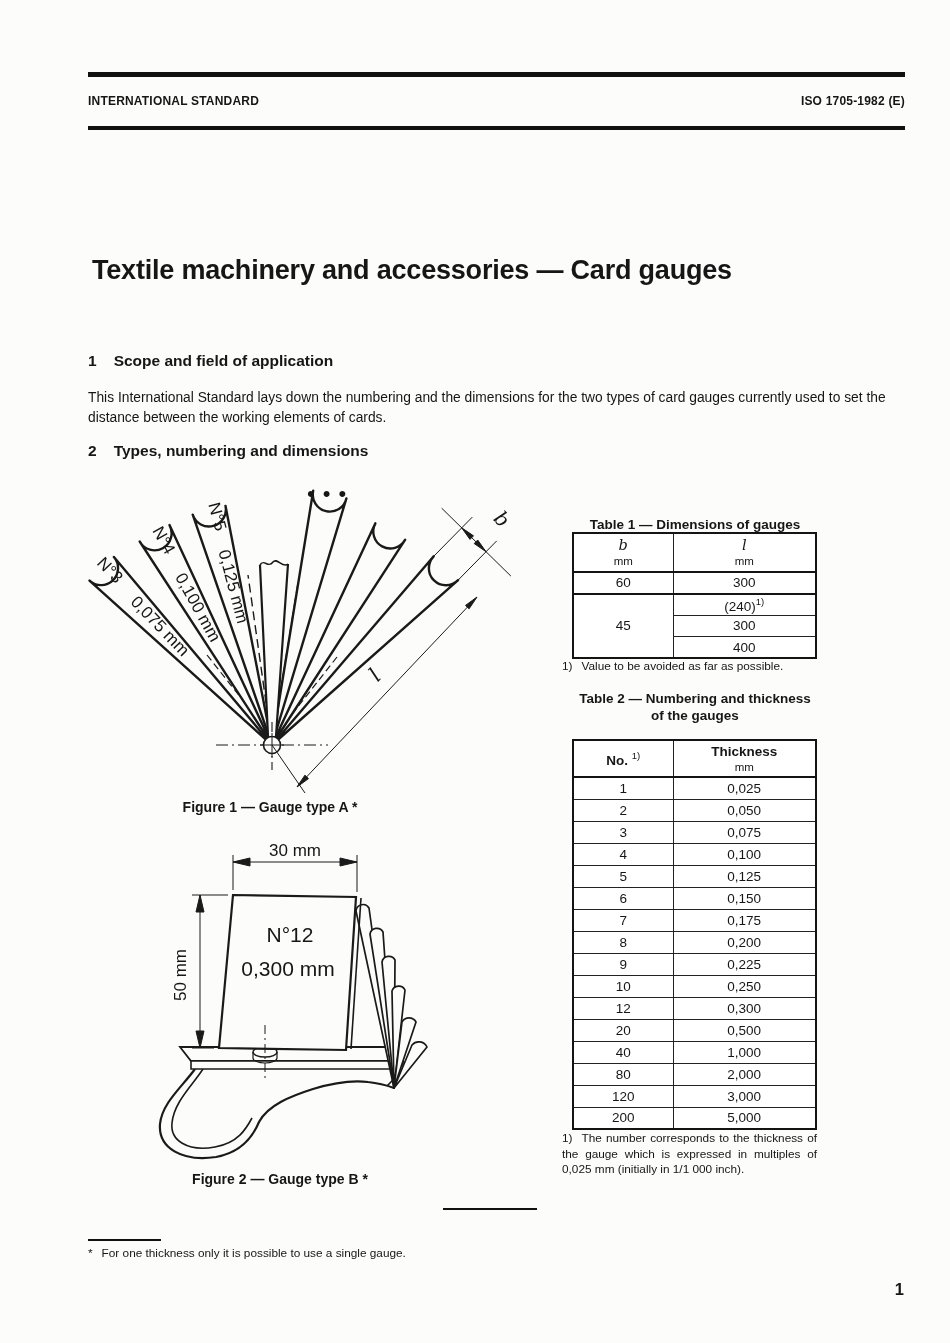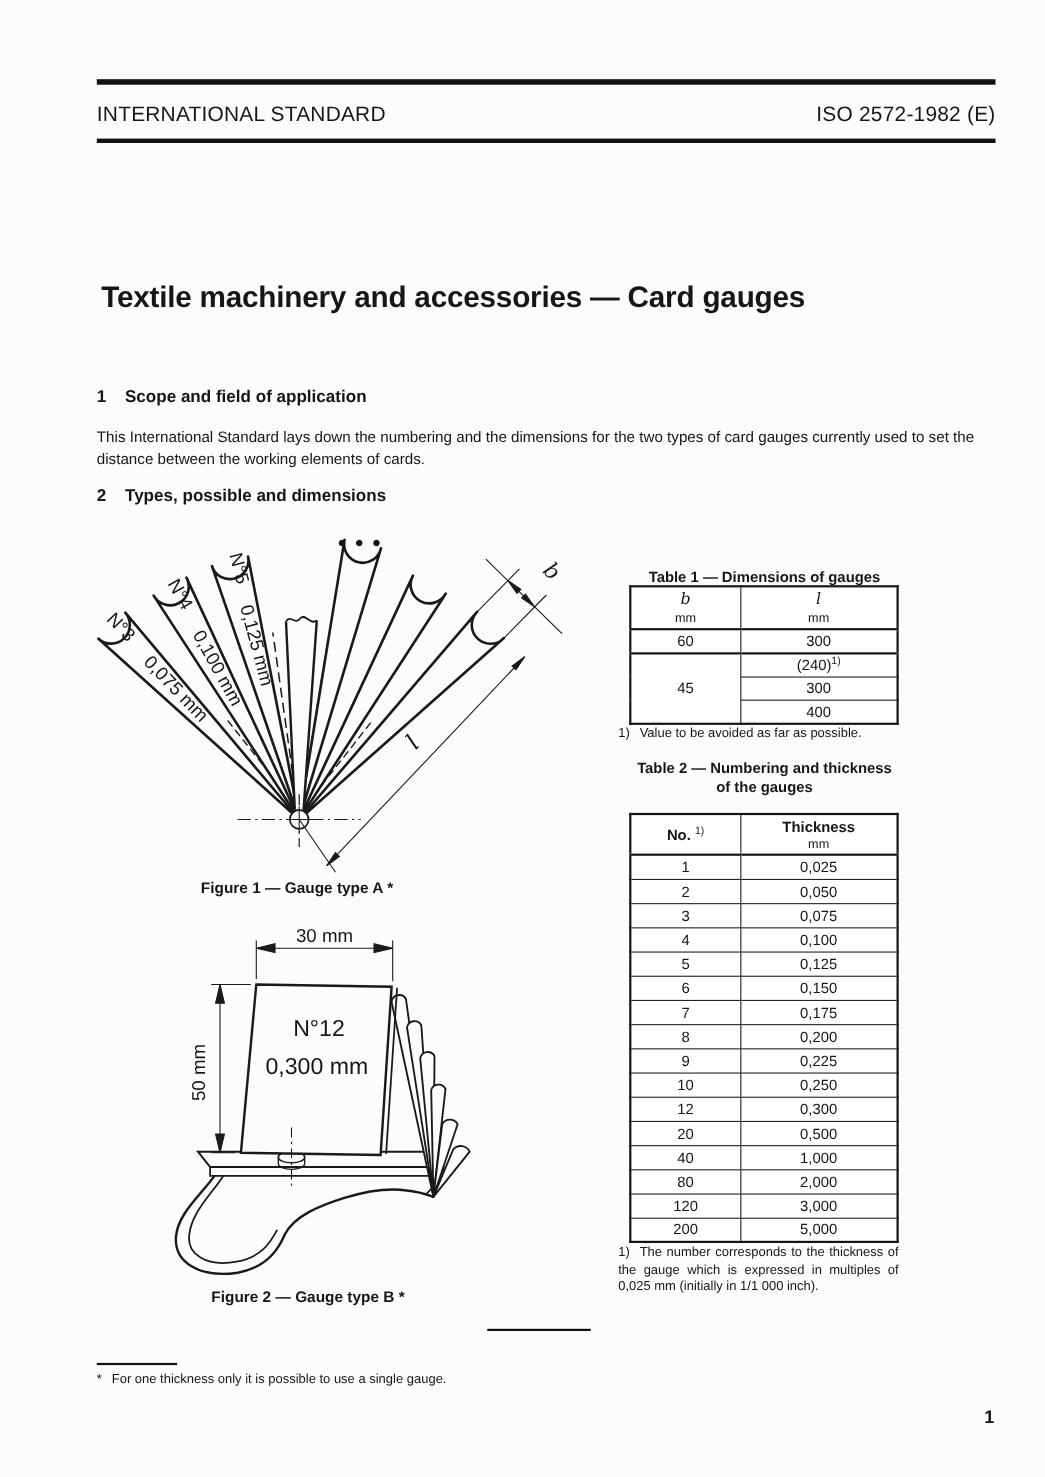--- a/index.html
+++ b/index.html
@@ -1,20 +1,20 @@
 <!DOCTYPE html>
 <html><head>
 <meta charset="utf-8">
 <style>
   html,body{margin:0;padding:0;background:#e8e8e8;}
   .page{position:relative;width:950px;height:1343px;background:#fcfcfb;color:#161616;
         font-family:"Liberation Sans",sans-serif;overflow:hidden;}
   .abs{position:absolute;}
   .rule{background:#111;}
-  .hdr-text{font-weight:normal;font-size:19px;letter-spacing:.2px;}
+  .hdr-text{font-weight:bold;font-size:12px;letter-spacing:.2px;}
   .doc-title{font-weight:bold;font-size:27px;letter-spacing:-.2px;}
   .sec-head{font-weight:bold;font-size:15.5px;}
   .sec-num{display:inline-block;margin-right:17px;}
   .body-text{font-size:13.8px;line-height:20px;width:817px;}
   .fig-caption{font-weight:bold;font-size:14px;text-align:center;}
   .tbl-title{font-weight:bold;font-size:13.5px;line-height:17px;text-align:center;}
   .dtable{border-collapse:collapse;table-layout:fixed;width:245px;background:#fff;}
   .dtable td{border:1.3px solid #222;text-align:center;font-size:13.5px;padding:0;vertical-align:middle;}
   .dtable{border:2.6px solid #141414;}
   .thead-row td{border-bottom:2.3px solid #141414;}
@@ -35,32 +35,32 @@
   svg .mathlbl{font-family:"DejaVu Serif",serif;font-style:italic;}
   .pageno{font-weight:bold;font-size:16.5px;text-align:right;}
 </style>
 </head>
 <body>
 
 <div class="page">
 
   <div class="abs rule" style="left:88px;top:72px;width:817px;height:5px;"></div>
   <div class="abs hdr-text" style="left:88px;top:94px;">INTERNATIONAL STANDARD</div>
-  <div class="abs hdr-text" style="left:585px;top:94px;width:320px;text-align:right;">ISO 2572-1982 (E)</div>
+  <div class="abs hdr-text" style="left:585px;top:94px;width:320px;text-align:right;">ISO 1705-1982 (E)</div>
   <div class="abs rule" style="left:88px;top:126px;width:817px;height:4px;"></div>
 
   <div class="abs doc-title" style="left:92px;top:255px;">Textile machinery and accessories — Card gauges</div>
 
   <div class="abs sec-head" style="left:88px;top:352px;">
     <span class="sec-num">1</span><span>Scope and field of application</span>
   </div>
   <div class="abs body-text" style="left:88px;top:388px;">This International Standard lays down the numbering and the dimensions for the two types of card gauges currently used to set the distance between the working elements of cards.</div>
 
   <div class="abs sec-head" style="left:88px;top:442px;">
-    <span class="sec-num">2</span><span>Types, possible and dimensions</span>
+    <span class="sec-num">2</span><span>Types, numbering and dimensions</span>
   </div>
 
   <svg class="abs" style="left:60px;top:470px;" width="480" height="345" viewBox="0 0 480 345">
     <g stroke="#1a1a1a" fill="none">
 
       <path d="M 212,275 L 188,105" stroke-width="1.4" stroke-dasharray="9 5"></path>
       <path d="M 212,275 L 239,107" stroke-width="1.4" stroke-dasharray="9 5"></path>
       <path d="M 147,185 L 204,257" stroke-width="1.2" stroke-dasharray="7 4"></path>
       <path d="M 277,187 L 222,257" stroke-width="1.2" stroke-dasharray="7 4"></path>
 

